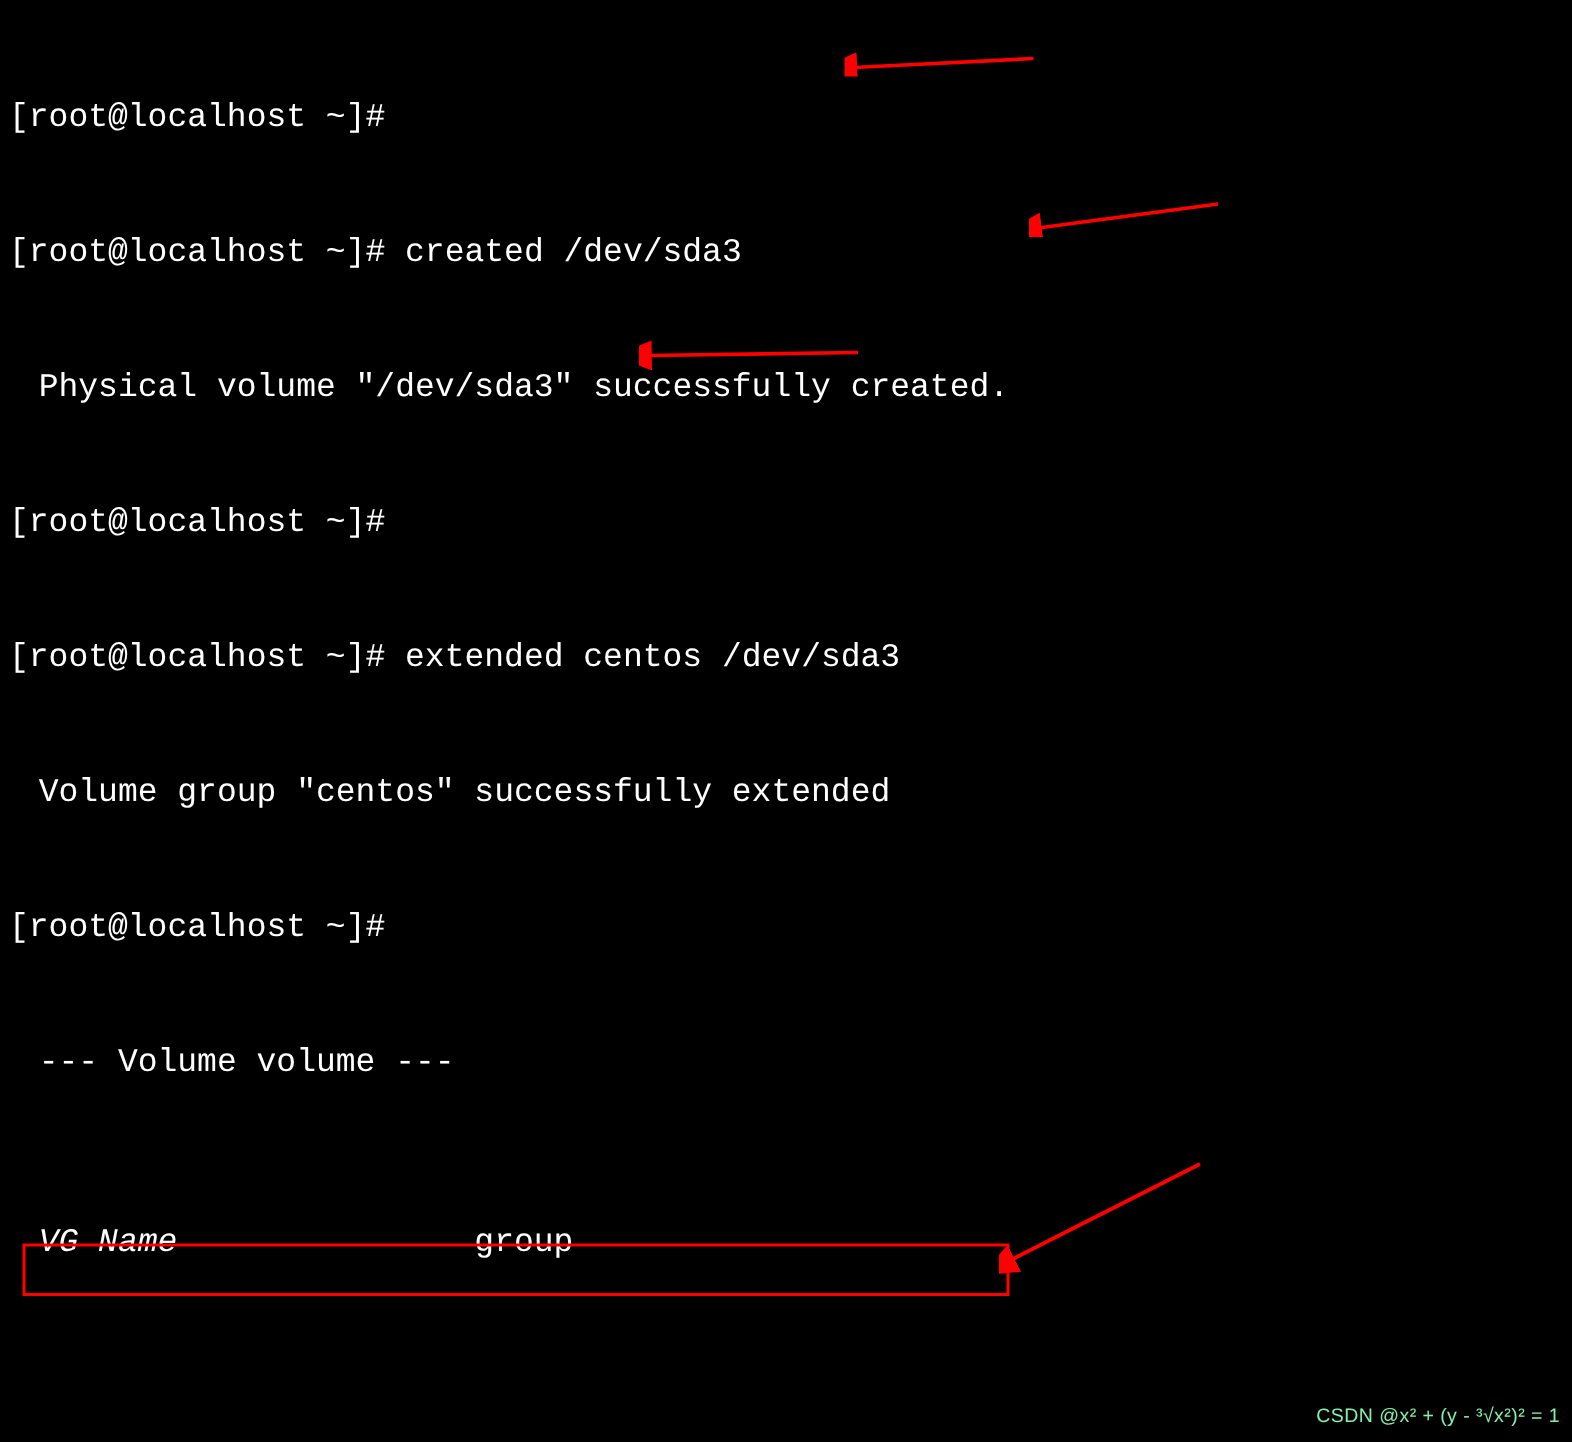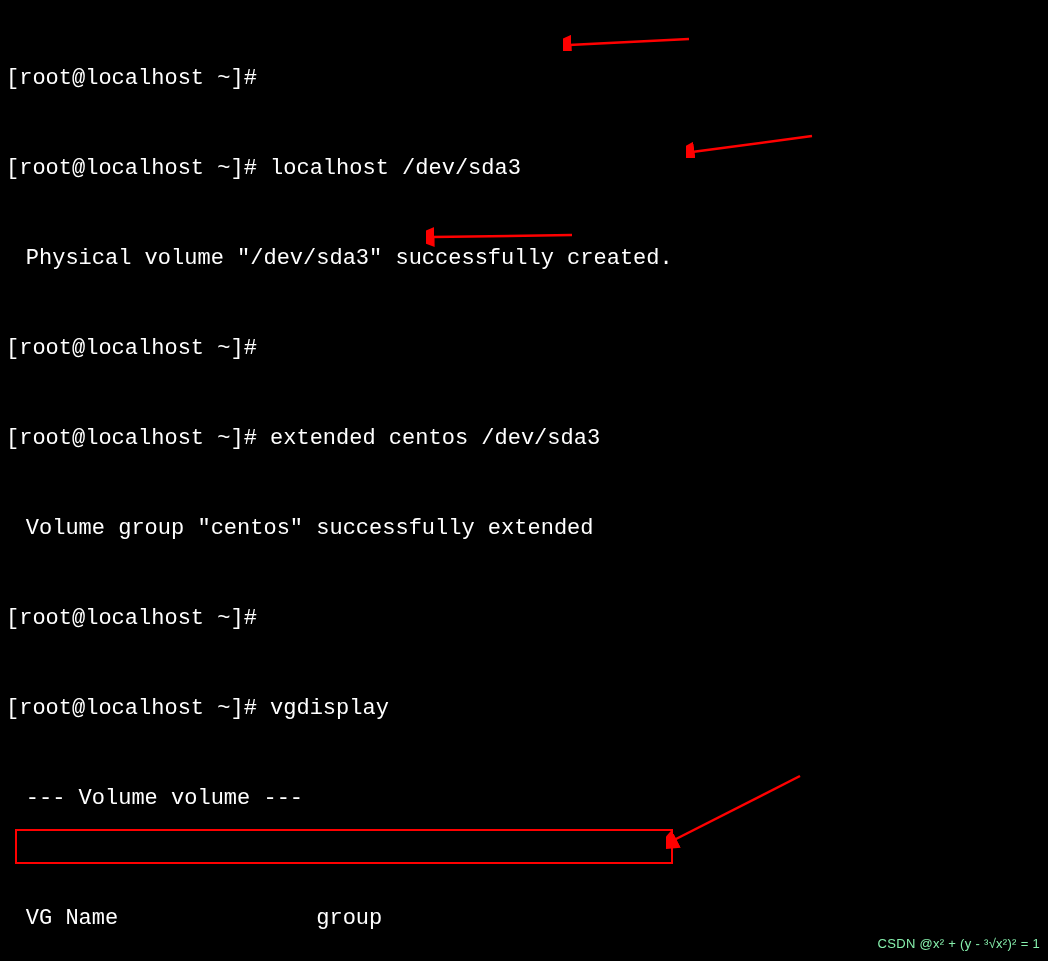--- a/index.html
+++ b/index.html
@@ -14,21 +14,21 @@
     overflow:hidden;
     position:relative;
   }
   .terminal{
     padding:4px 6px;
     white-space:pre;
   }
   .row{display:block;}
   .indent{padding-left:1.5ch;}
   .kv{display:flex;}
-  .kv .key{display:inline-block;width:22ch;}
+  .kv .key{display:inline-block;width:22ch;font-style:italic;}
   .kv .val{display:inline-block;}
   .indent-kv{padding-left:1.5ch;}
   .hl-box{
     position:absolute;
     left:15px;
     top:829px;
     width:654px;
     height:31px;
     border:2px solid #ff0000;
     pointer-events:none;
@@ -45,27 +45,26 @@
 
   
   .arrow{position:absolute;pointer-events:none;}
   .arrow svg{display:block;}
 </style>
 </head>
 <body>
 
 <div class="terminal">
   <span class="row"><span>[root@localhost ~]# </span></span>
-  <span class="row"><span>[root@localhost ~]# </span><span>localhost /dev/sda3</span></span>
+  <span class="row"><span>[root@localhost ~]# </span><span>created /dev/sda3</span></span>
   <span class="row indent">Physical volume "/dev/sda3" successfully created.</span>
   <span class="row"><span>[root@localhost ~]# </span></span>
   <span class="row"><span>[root@localhost ~]# </span><span>extended centos /dev/sda3</span></span>
   <span class="row indent">Volume group "centos" successfully extended</span>
   <span class="row"><span>[root@localhost ~]# </span></span>
-  <span class="row"><span>[root@localhost ~]# </span><span>vgdisplay</span></span>
   <span class="row indent">--- Volume volume ---</span>
 
   <span class="row kv indent-kv"><span class="key">VG Name</span><span class="val">group</span></span>
   
   
   
   
   
   
   

